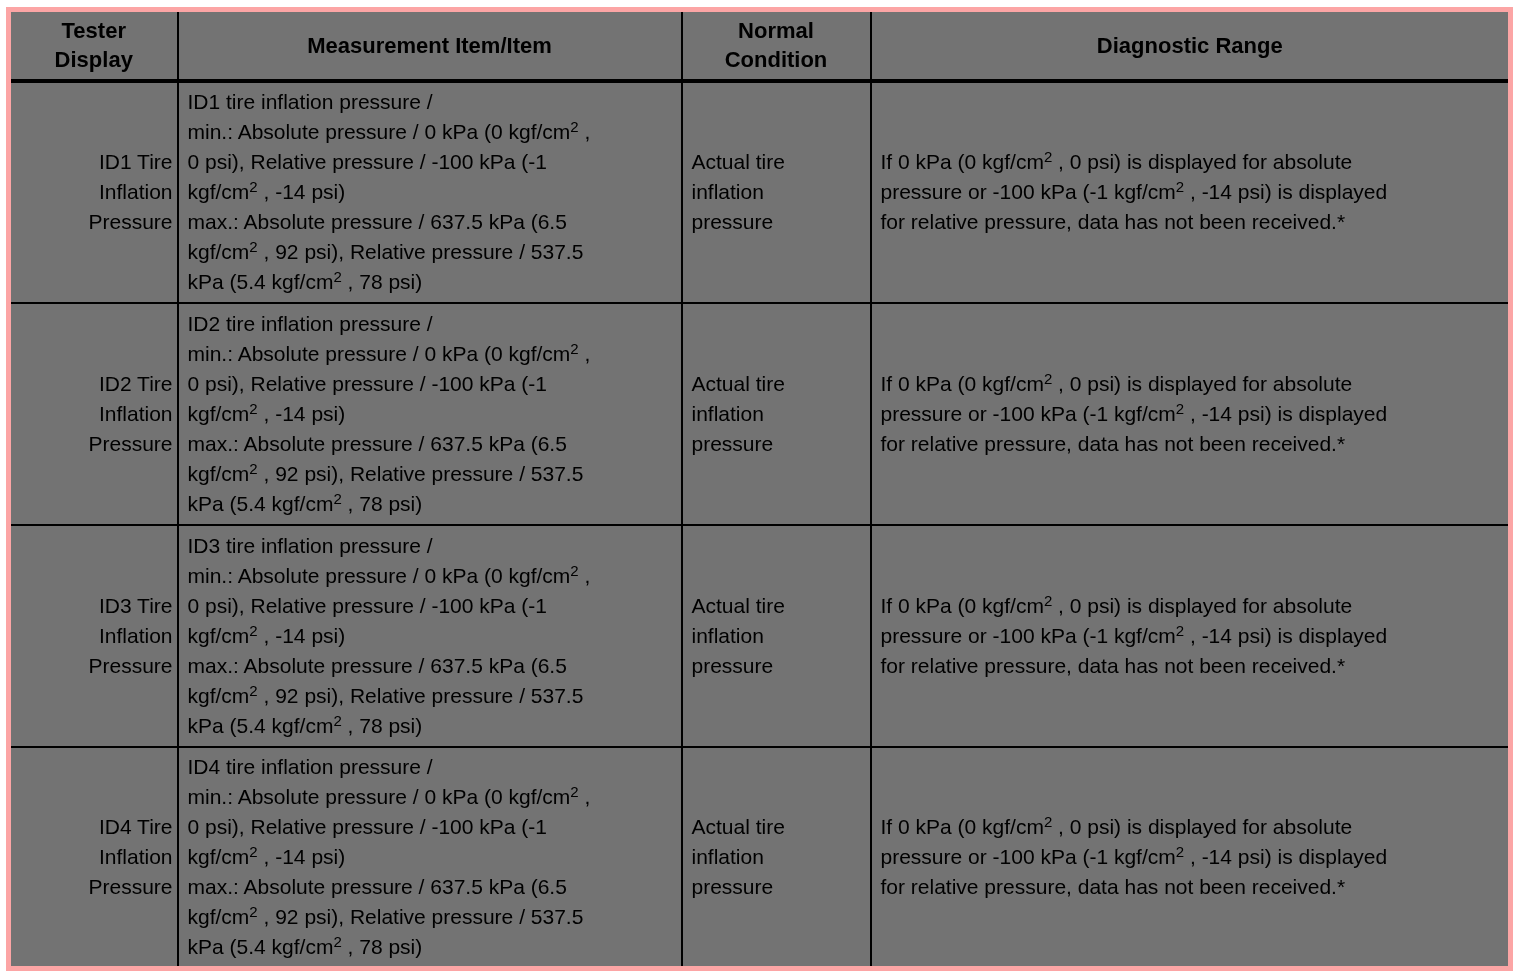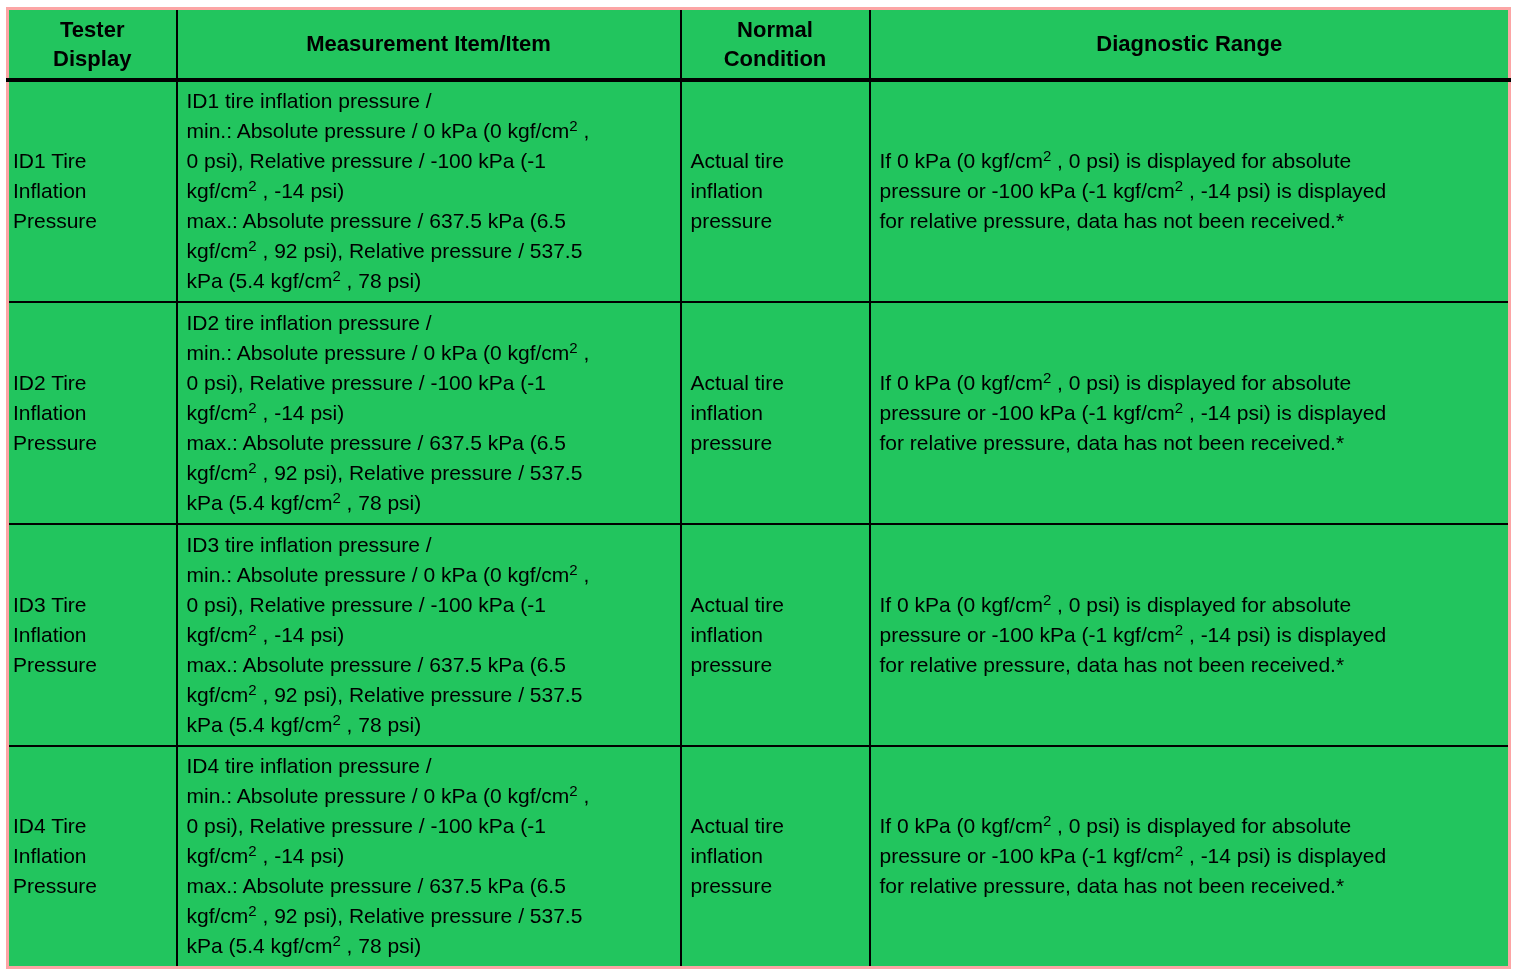--- a/index.html
+++ b/index.html
@@ -17,22 +17,22 @@
   .table-wrap {
     position: absolute;
     left: 6px;
     top: 7px;
   }
   table.diag-table {
     border-collapse: collapse;
     table-layout: fixed;
     width: 1502px;
     height: 961px;
-    background: #22c55e;
-    border: 3px solid #fca5a5;
+    background: #737373;
+    border: 5px solid #fca5a5;
   }
   th, td {
     border: 2px solid #000000;
     overflow: hidden;
   }
   thead th {
     border-bottom-width: 4px;
     font-size: 22px;
     font-weight: bold;
     line-height: 29px;
@@ -43,21 +43,21 @@
   thead tr { height: 71px; }
   tbody tr { height: 222px; }
   td {
     font-size: 21px;
     line-height: 30px;
     vertical-align: middle;
     padding: 4px 9px;
     text-align: left;
     border-radius: 27px;
   }
-  td.c-tester { text-align: left; padding: 4px 4px; }
+  td.c-tester { text-align: right; padding: 4px 4px; }
   td.c-measure { padding-top: 2px; padding-bottom: 2px; }
   sup {
     font-size: 15px;
     line-height: 0;
     vertical-align: baseline;
     position: relative;
     top: -7px;
   }
 </style>
 </head>

